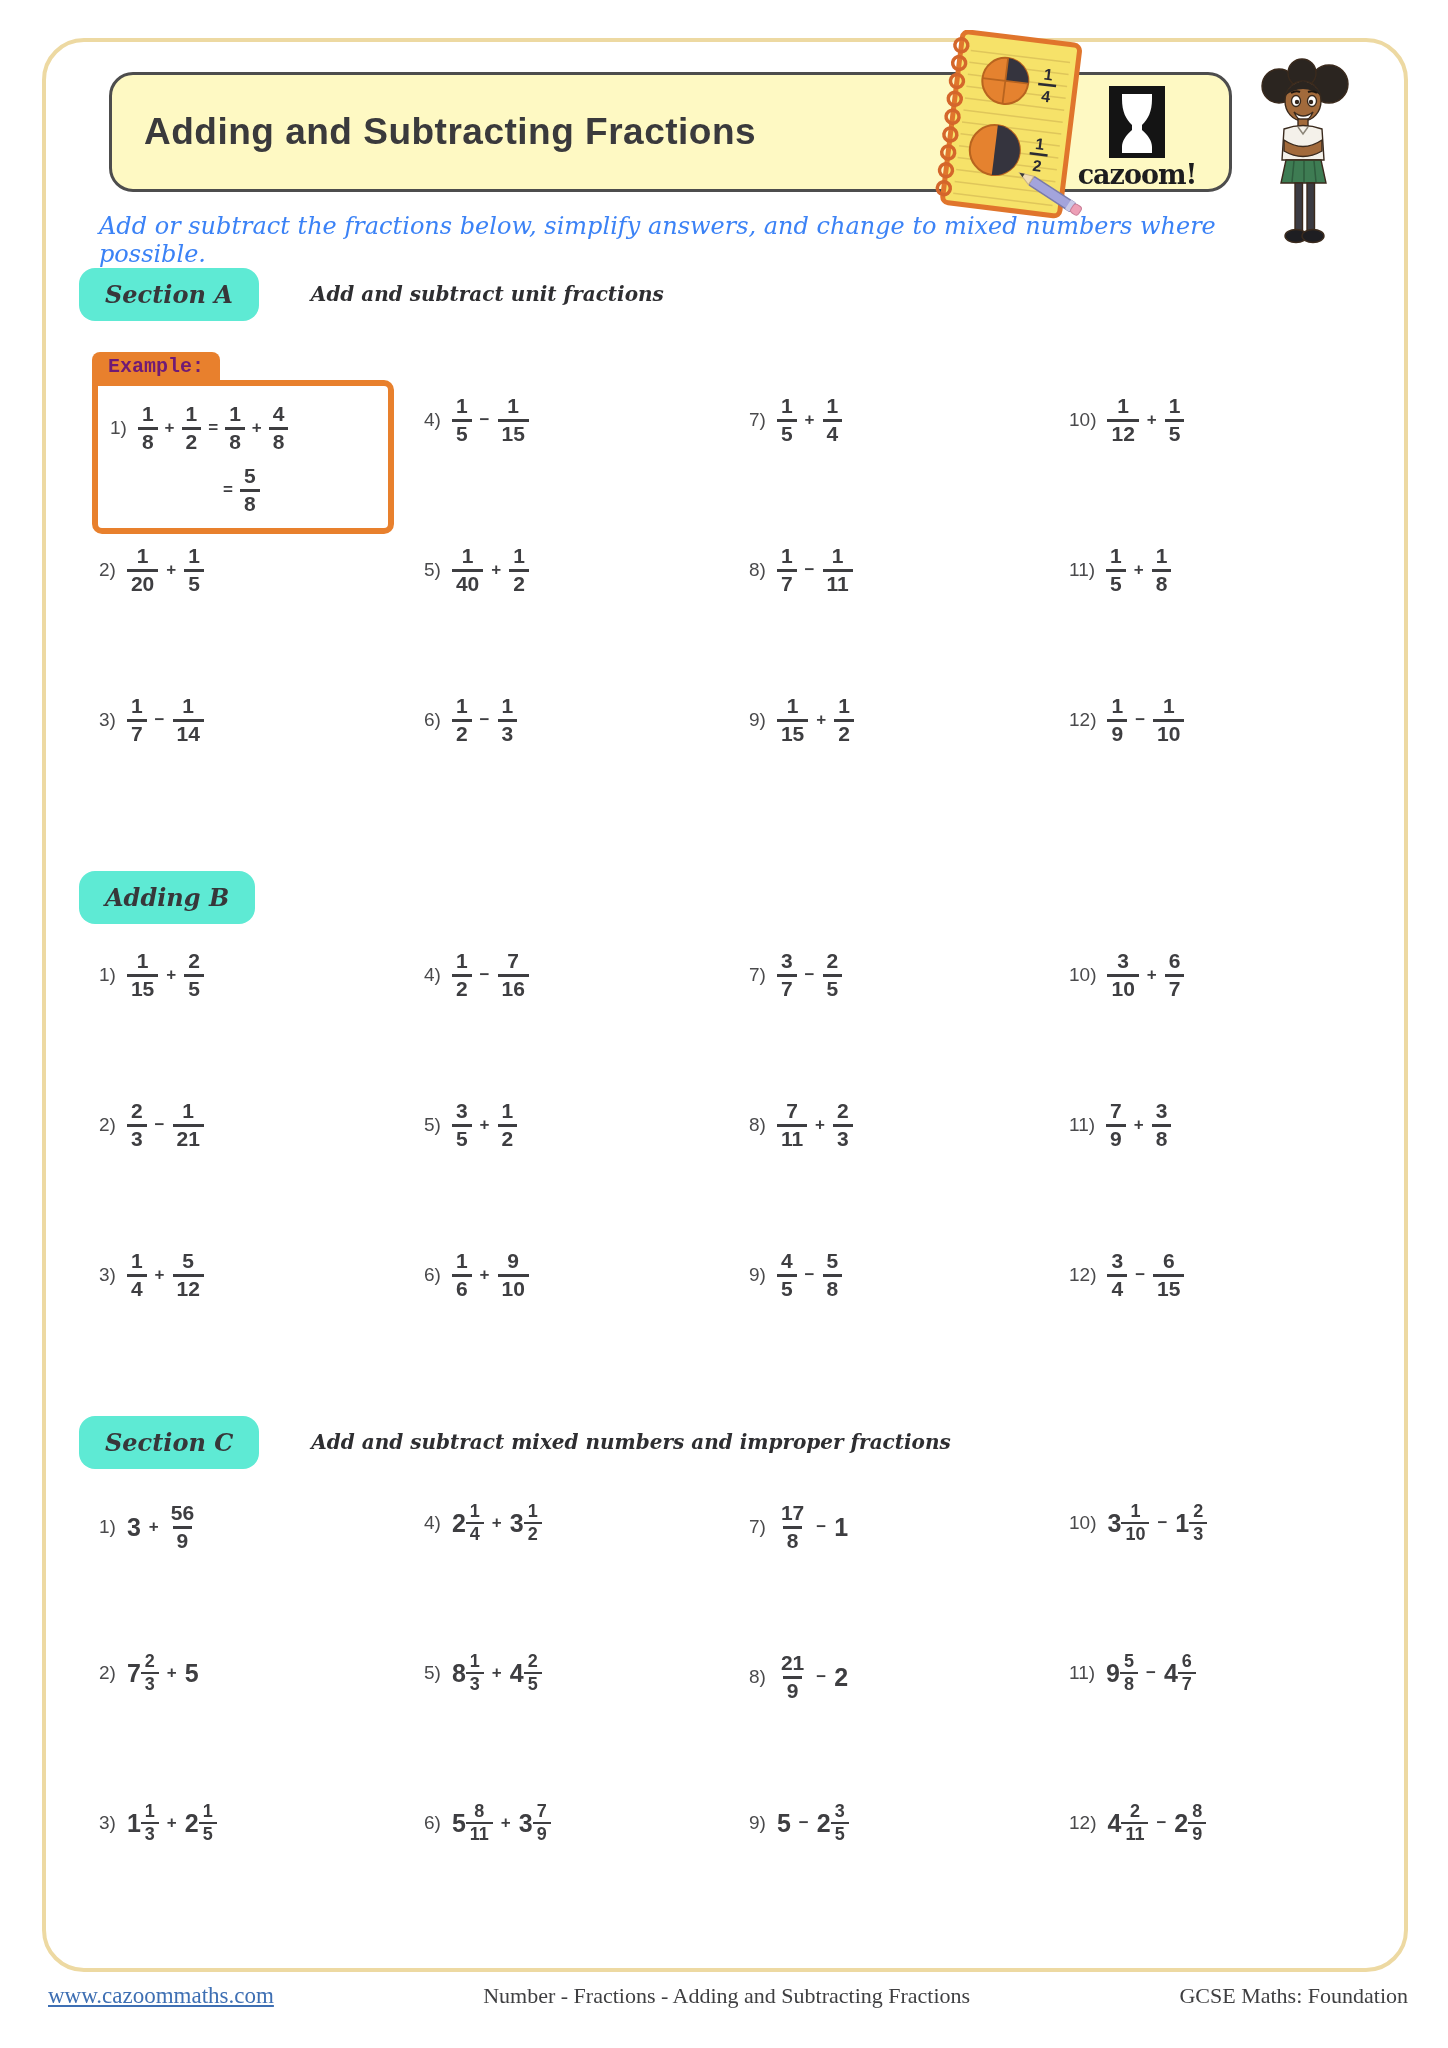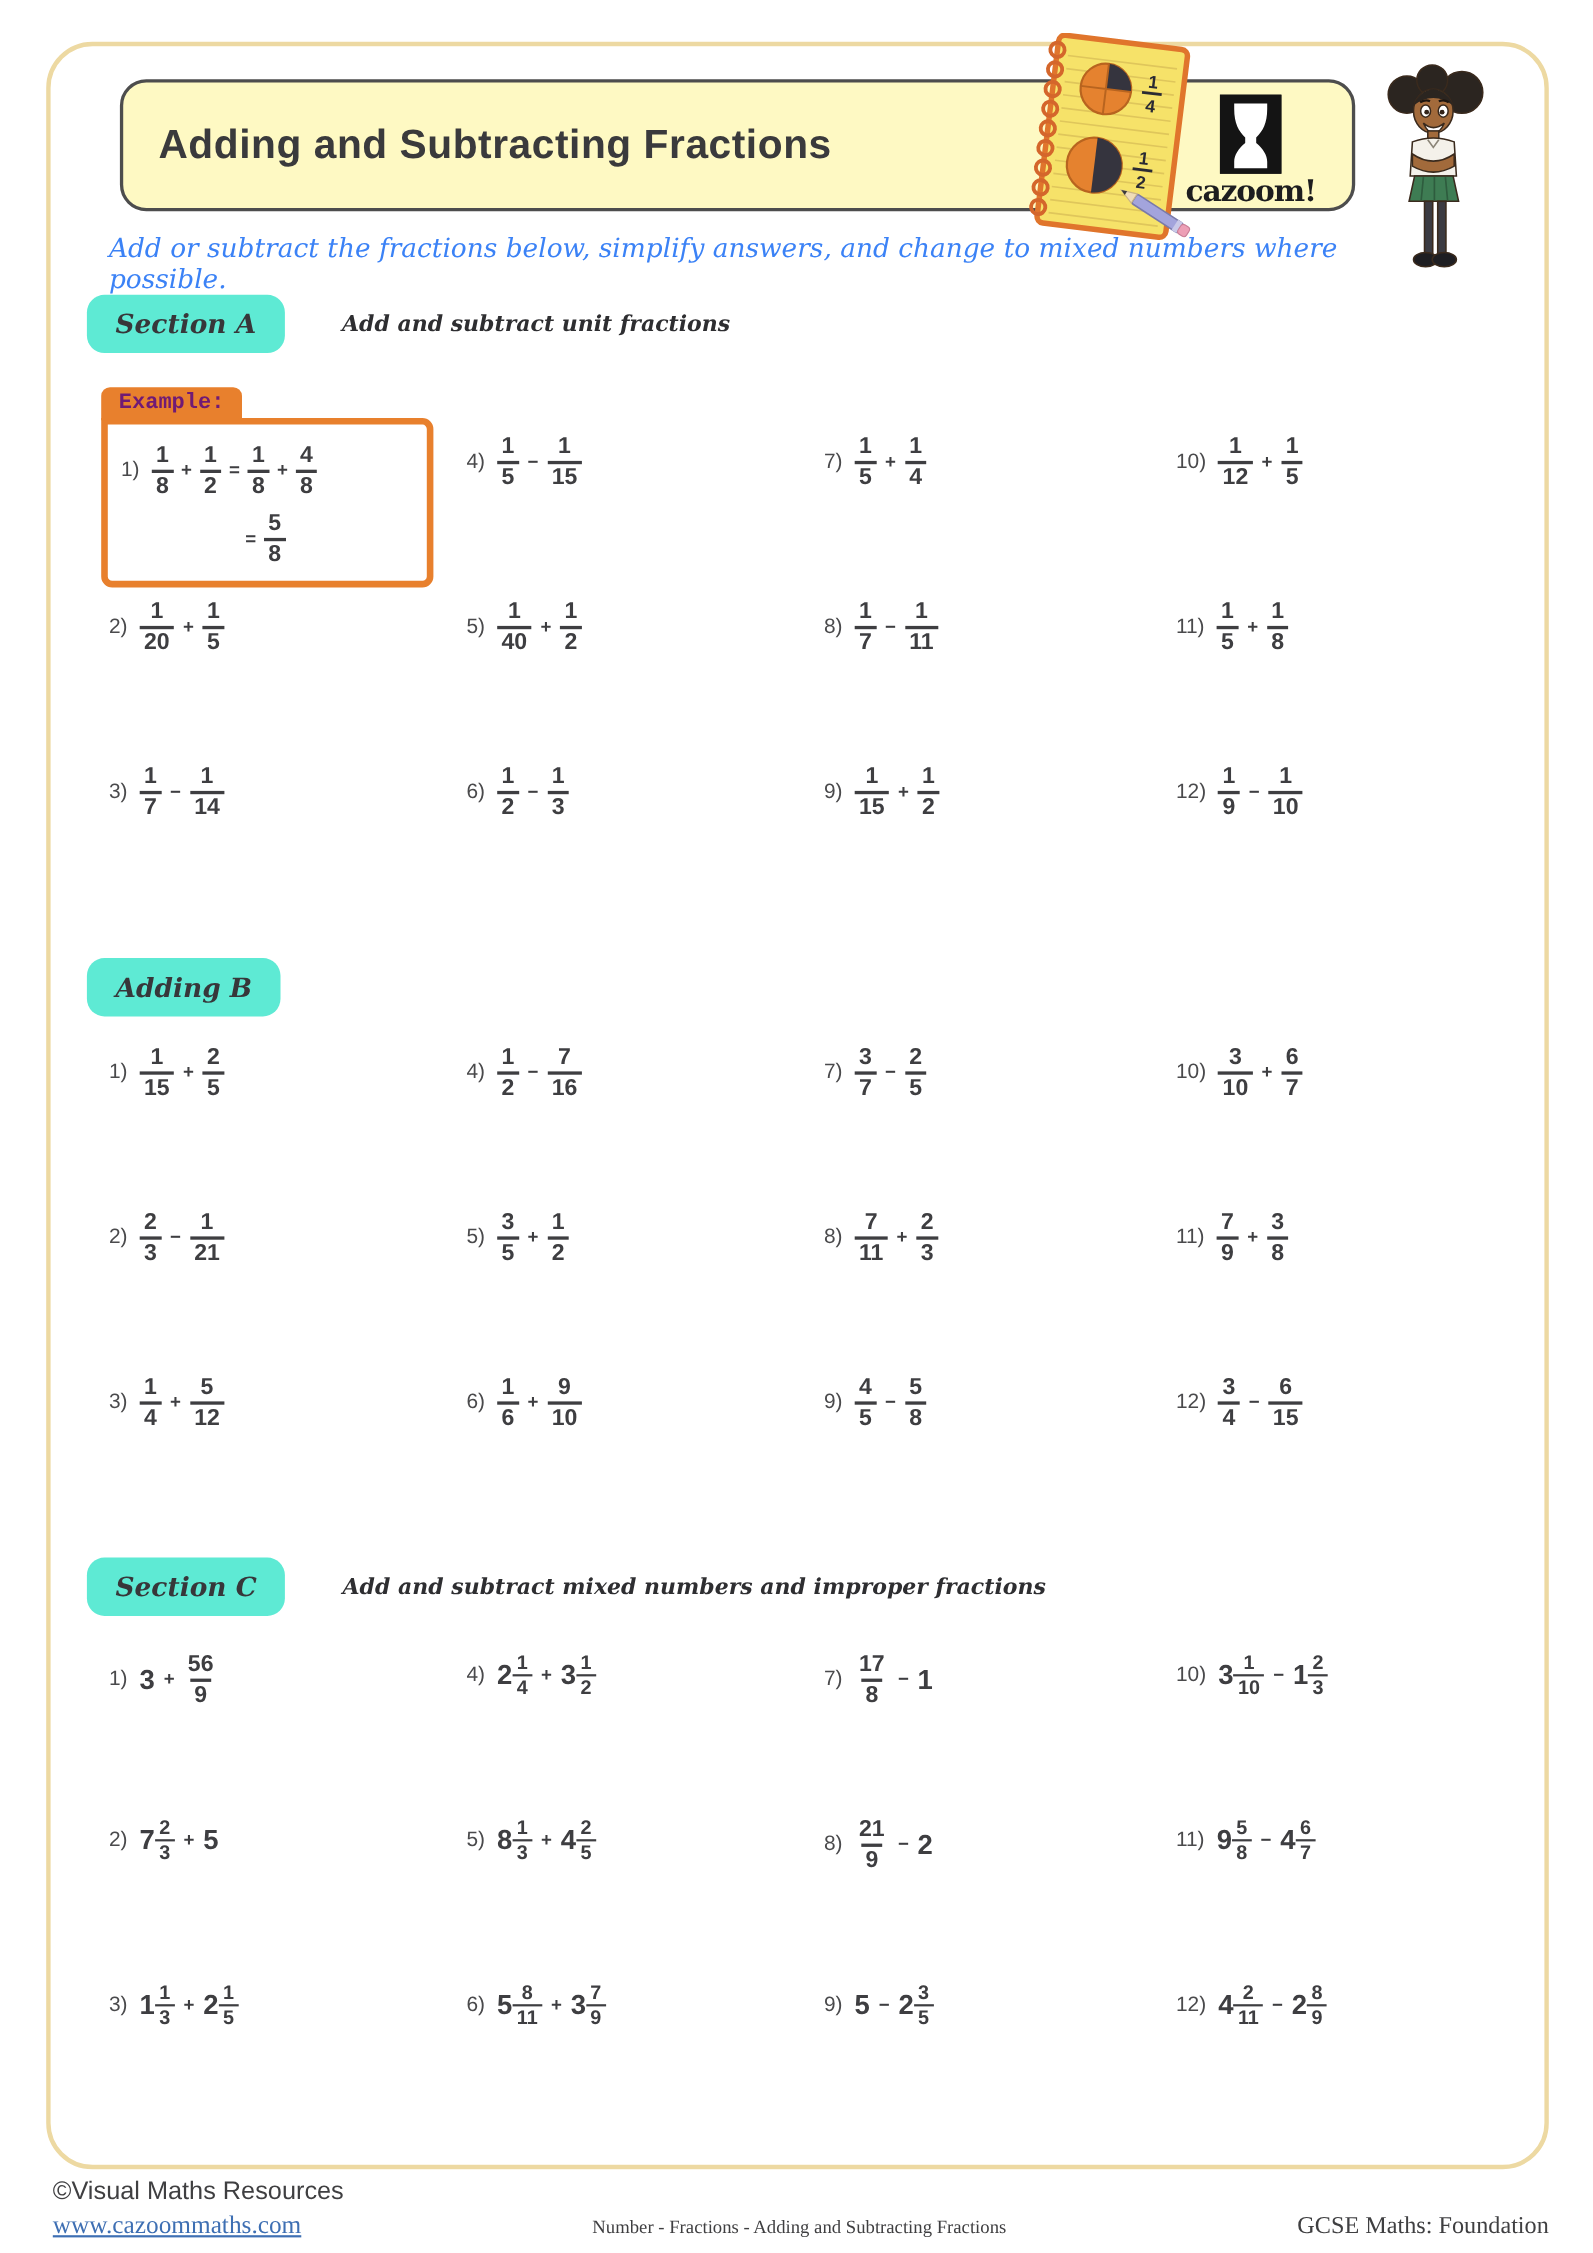--- a/index.html
+++ b/index.html
@@ -55,21 +55,21 @@
           background:#fff;padding:16px 10px 12px 12px;margin-top:-2px;}
   .exline1,.exline2{display:flex;align-items:center;}
   .exline2{margin-left:106px;margin-top:10px;}
   .exbody .op{margin:0 7px;}
 
   
   .footer{position:absolute;left:48px;top:1978px;width:1360px;color:#3F3F41;}
   .foot-copy{font-size:23px;}
   .foot-line2{display:flex;align-items:baseline;margin-top:5px;font-family:Liberation Serif, serif;}
   .foot-url{font-size:23px;color:#3E6FB3;text-decoration:underline;}
-  .foot-center{flex:1;text-align:center;font-size:17px;}
+  .foot-center{flex:1;text-align:center;font-size:22px;}
   .foot-right{font-size:22px;}
 </style>
 </head>
 <body>
 
 <div class="page">
   <div class="sheet">
 
     <div class="titlebox">
       <div class="title">Adding and Subtracting Fractions</div>
@@ -741,20 +741,19 @@
                   </span>
                 </span>
               </div>
             </div>
           </div>
         </div>
     </section>
   </div>
 
   <div class="footer">
-    <div class="foot-copy">©Visual Maths Resources</div>
     <div class="foot-line2">
       <a class="foot-url" href="#">www.cazoommaths.com</a>
       <span class="foot-center">Number - Fractions - Adding and Subtracting Fractions</span>
       <span class="foot-right">GCSE Maths: Foundation</span>
     </div>
   </div>
 </div>
 
 </body></html>

